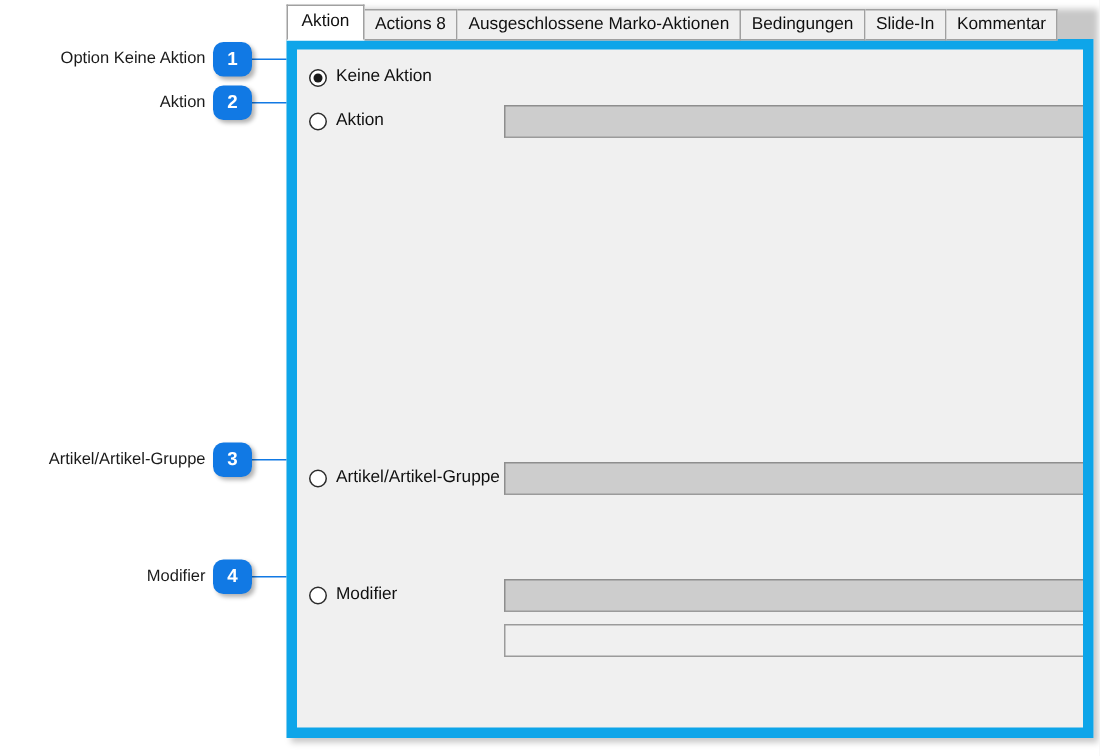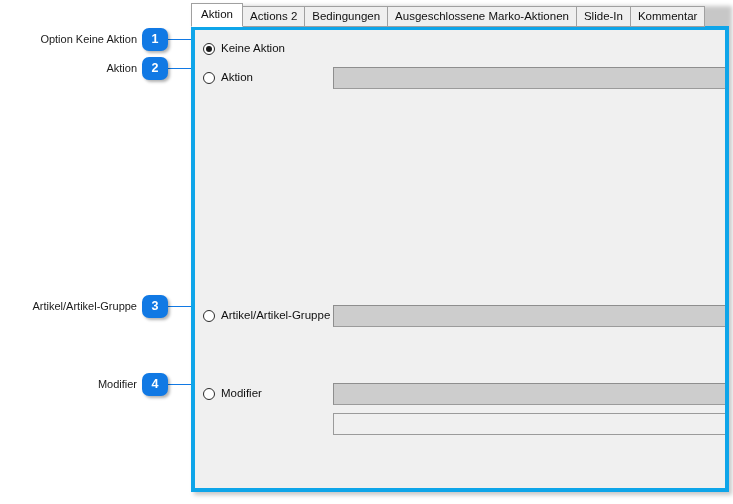--- a/index.html
+++ b/index.html
@@ -124,21 +124,21 @@
 
   
   #tabbody {
     position: absolute;
     left: 0;
     top: 23px;
     width: 538px;
     height: 466px;
     box-sizing: border-box;
     background: #f0f0f0;
-    border: 4px solid #0ea5e9;
+    border: 7px solid #0ea5e9;
     z-index: 1;
     overflow: hidden;
   }
 
   .row {
     position: absolute;
     left: 0;
     height: 26px;
     width: 538px;
   }
@@ -217,23 +217,23 @@
       <div class="anno-badge">4</div>
       <div class="anno-line" style="width: 28px;"></div>
     </div>
   </div>
 
 <div id="panel-shadow"></div>
 
 <div id="panel">
   <div id="tabstrip">
       <div class="tab active">Aktion</div>
-      <div class="tab">Actions 2</div>
+      <div class="tab">Actions 8</div>
+      <div class="tab">Ausgeschlossene Marko-Aktionen</div>
       <div class="tab">Bedingungen</div>
-      <div class="tab">Ausgeschlossene Marko-Aktionen</div>
       <div class="tab">Slide-In</div>
       <div class="tab">Kommentar</div>
     </div>
   <div id="tabbody">
       <div class="row" style="top: 6px;">
         <div class="radio-wrap">
           <div class="radio checked"></div>
           <div class="radio-label">Keine Aktion</div>
         </div>
       </div>

